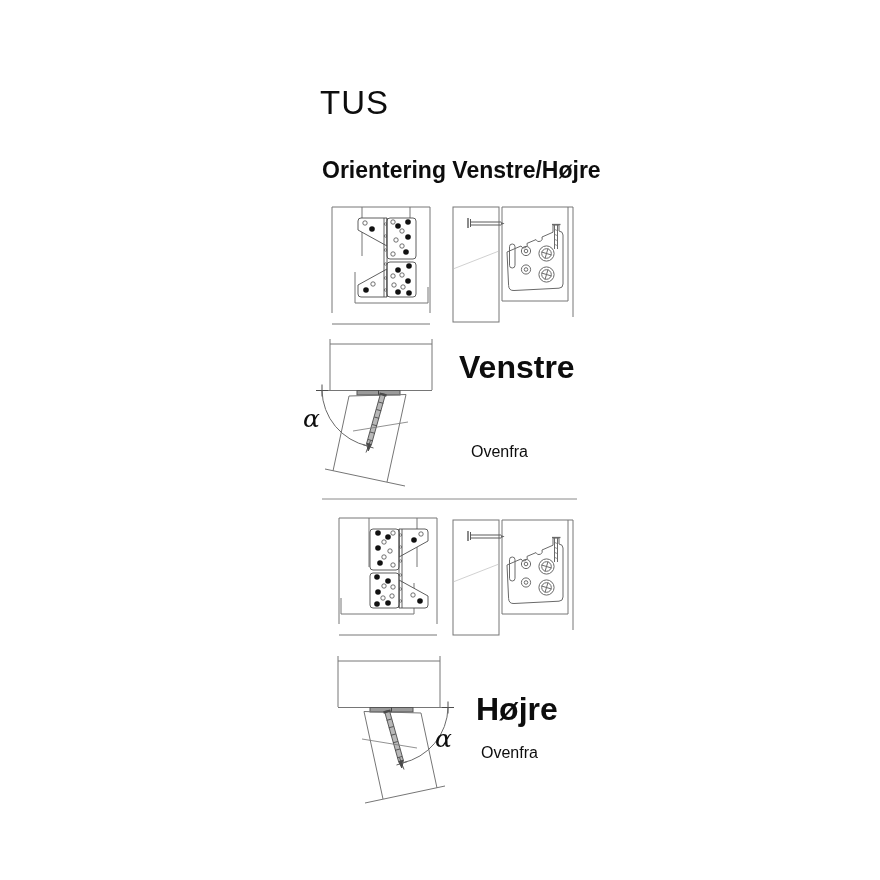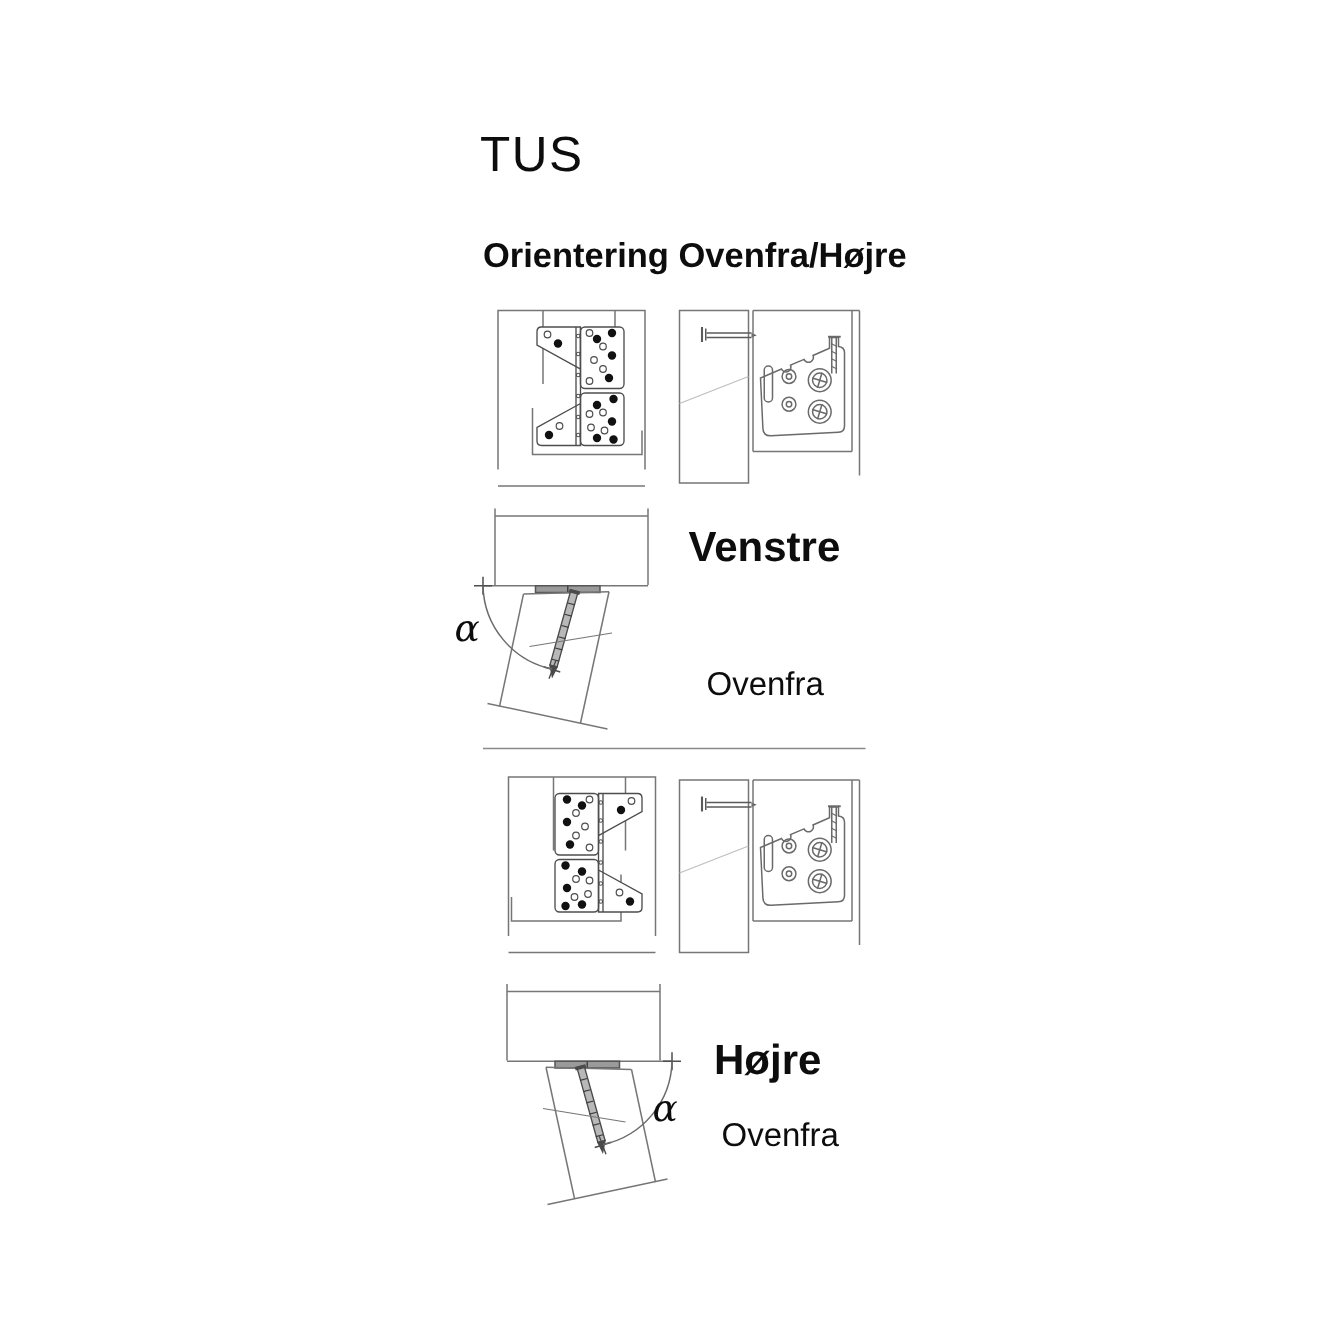--- a/index.html
+++ b/index.html
@@ -3,22 +3,22 @@
 <meta charset="utf-8">
 <style>
   html,body{margin:0;padding:0;background:#ffffff;}
   #canvas{
     position:relative;width:754px;height:880px;background:#ffffff;overflow:hidden;
     font-family:"Liberation Sans",sans-serif;color:#0d0d0d;
   }
   .abs{position:absolute;white-space:nowrap;}
   .doc-title{font-size:33px;font-weight:400;letter-spacing:1px;}
   .doc-heading{font-size:23px;font-weight:700;}
-  .section-label{font-size:28px;font-weight:700;}
-  .view-caption{font-size:22px;font-weight:400;}
+  .section-label{font-size:32px;font-weight:700;}
+  .view-caption{font-size:16px;font-weight:400;}
   .alpha{font-family:"DejaVu Serif",serif;font-style:italic;font-size:25px;}
   svg{position:absolute;left:0;top:0;}
 </style>
 </head>
 <body>
 
 <div id="canvas">
 
   <svg width="880" height="880" viewBox="0 0 880 880">
     <defs>
@@ -195,21 +195,21 @@
       <use href="#fv-frame" transform="translate(337,517)"></use>
       <use href="#fv-notch" transform="translate(439,517) scale(-1,1)"></use>
       <use href="#fv-bracket" transform="translate(456,517) scale(-1,1)"></use>
     </g>
     <use href="#sideview" transform="translate(450,518)"></use>
     <use href="#topview" transform="translate(770,317) scale(-1,1)"></use>
   </svg>
 
   <div class="abs doc-title" style="left:320px;top:84px;">TUS</div>
 
-  <div class="abs doc-heading" style="left:322px;top:157px;">Orientering Ovenfra/Højre</div>
+  <div class="abs doc-heading" style="left:322px;top:157px;">Orientering Venstre/Højre</div>
 
   <div class="abs section-label" style="left:459px;top:349px;">Venstre</div>
 
   <div class="abs alpha" style="left:303px;top:404px;">α</div>
 
   <div class="abs view-caption" style="left:471px;top:443px;">Ovenfra</div>
 
   <div class="abs section-label" style="left:476px;top:691px;">Højre</div>
 
   <div class="abs alpha" style="left:435px;top:724px;">α</div>

